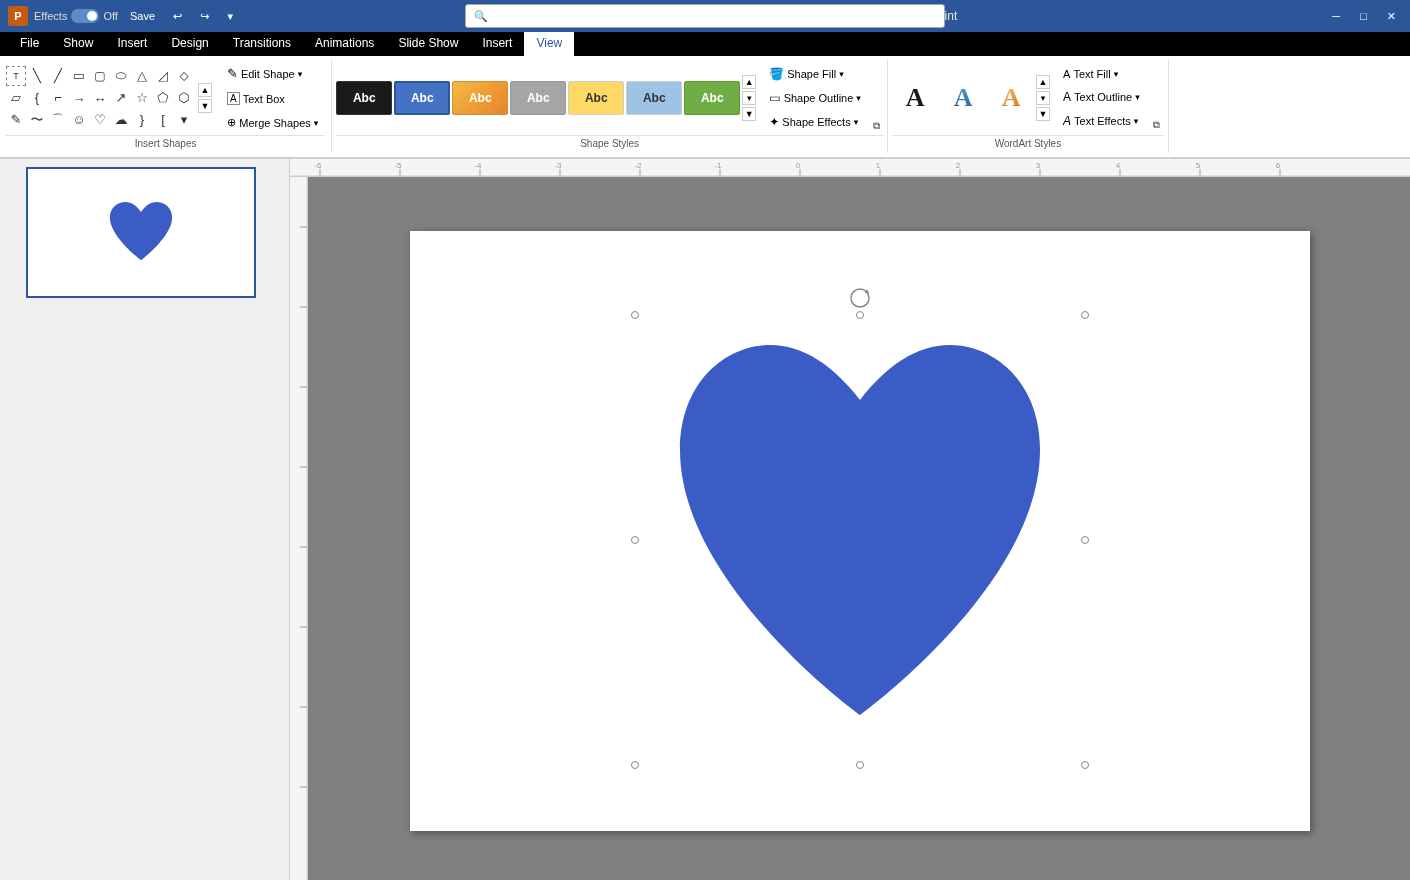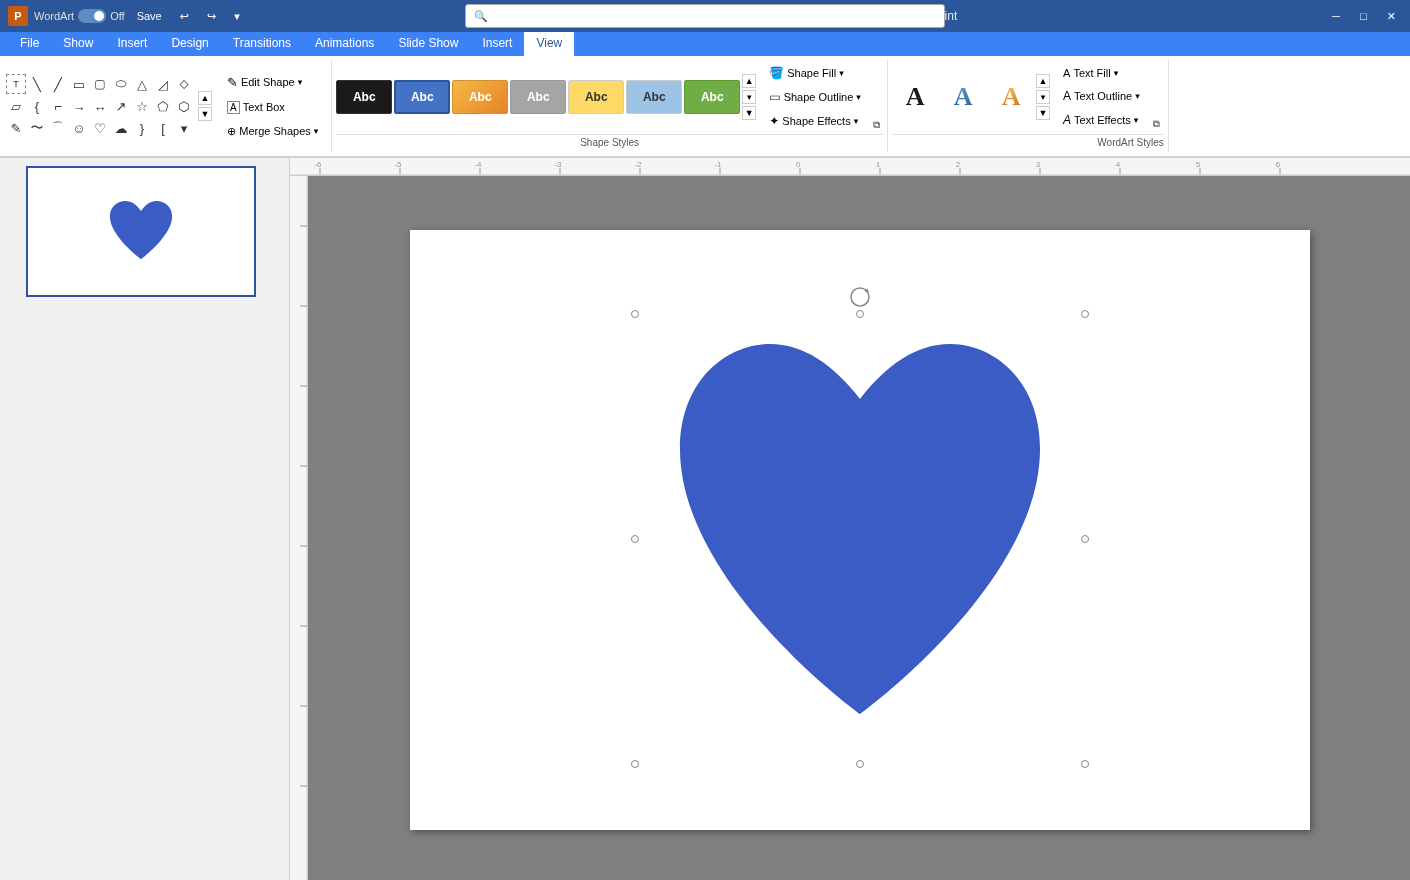--- a/index.html
+++ b/index.html
@@ -43,21 +43,21 @@
     }
     .search-bar input { border: none; outline: none; flex: 1; font-size: 12px; }
     .search-icon-small { color: #555; font-size: 11px; }
 
     
     .ribbon { background: white; border-bottom: 1px solid #d0d0d0; }
 
     
     .ribbon-tabs {
       display: flex;
-      background: #3b82f6;
+      background: #000000;
       padding: 0 8px;
     }
     .ribbon-tab {
       color: white;
       padding: 4px 12px;
       font-size: 12px;
       cursor: pointer;
       border-bottom: 2px solid transparent;
     }
     .ribbon-tab.active { background: white; color: #2b579a; border-bottom: 2px solid white; }
@@ -241,21 +241,21 @@
   </style>
 </head>
 <body>
 
 <div class="title-bar">
   <div class="title-bar-left">
     <div class="title-bar-logo">
       <span>P</span>
     </div>
     <div class="autosave-area">
-      <span class="autosave-label">WordArt</span>
+      <span class="autosave-label">Effects</span>
       <div class="toggle-switch"></div>
       <span style="color:#ddd;font-size:11px;">Off</span>
     </div>
     <button class="title-bar-btn">Save</button>
     <button class="title-bar-btn">↩</button>
     <button class="title-bar-btn">↪</button>
     <button class="title-bar-btn">▾</button>
   </div>
 
   <div class="title-center">
@@ -345,20 +345,21 @@
             <span style="border:1px solid #888;padding:0 2px;font-size:10px;">A</span>
             <span>Text Box</span>
           </button>
           <button class="ribbon-btn">
             <span>⊕</span>
             <span>Merge Shapes</span>
             <span class="arrow">▾</span>
           </button>
         </div>
       </div>
+      <div class="ribbon-section-footer" style="font-size:10px;color:#555;text-align:center;padding-top:2px;border-top:1px solid #e0e0e0;margin-top:2px;">Insert Shapes</div>
     </div>
 
     <div style="display:flex;flex-direction:column;padding:2px 4px;border-right:1px solid #e0e0e0;min-width:360px;">
       <div style="display:flex;align-items:center;gap:2px;flex:1;">
 
         <div style="display:flex;gap:2px;align-items:center;">
 
           <div class="style-swatch" style="background:#1a1a1a;color:white;border:1px solid #333;">
             <span>Abc</span>
           </div>
@@ -458,21 +459,21 @@
             <span style="font-size:12px;font-style:italic;">A</span>
             <span>Text Effects</span>
             <span class="arrow">▾</span>
           </button>
         </div>
 
         <button class="format-btn" style="align-self:flex-end;" title="Format Text Effects">
           <span>⧉</span>
         </button>
       </div>
-      <div class="ribbon-section-footer" style="font-size:10px;color:#555;text-align:right;padding-top:2px;border-top:1px solid #e0e0e0;margin-top:2px;">WordArt Styles</div>
+      <div class="ribbon-section-footer" style="font-size:10px;color:#555;text-align:center;padding-top:2px;border-top:1px solid #e0e0e0;margin-top:2px;">WordArt Styles</div>
     </div>
 
     <div style="flex:1;display:flex;align-items:center;padding:4px 8px;">
     </div>
 
   </div>
 </div>
 
 <div class="main-area">
 

